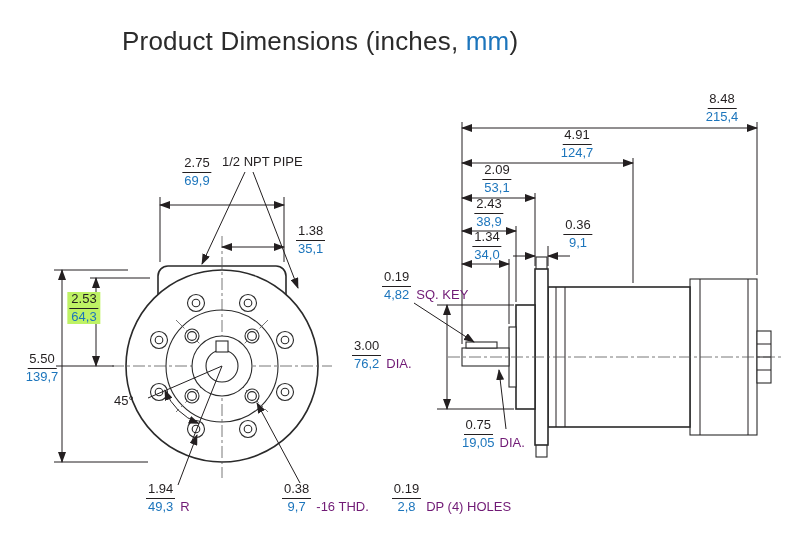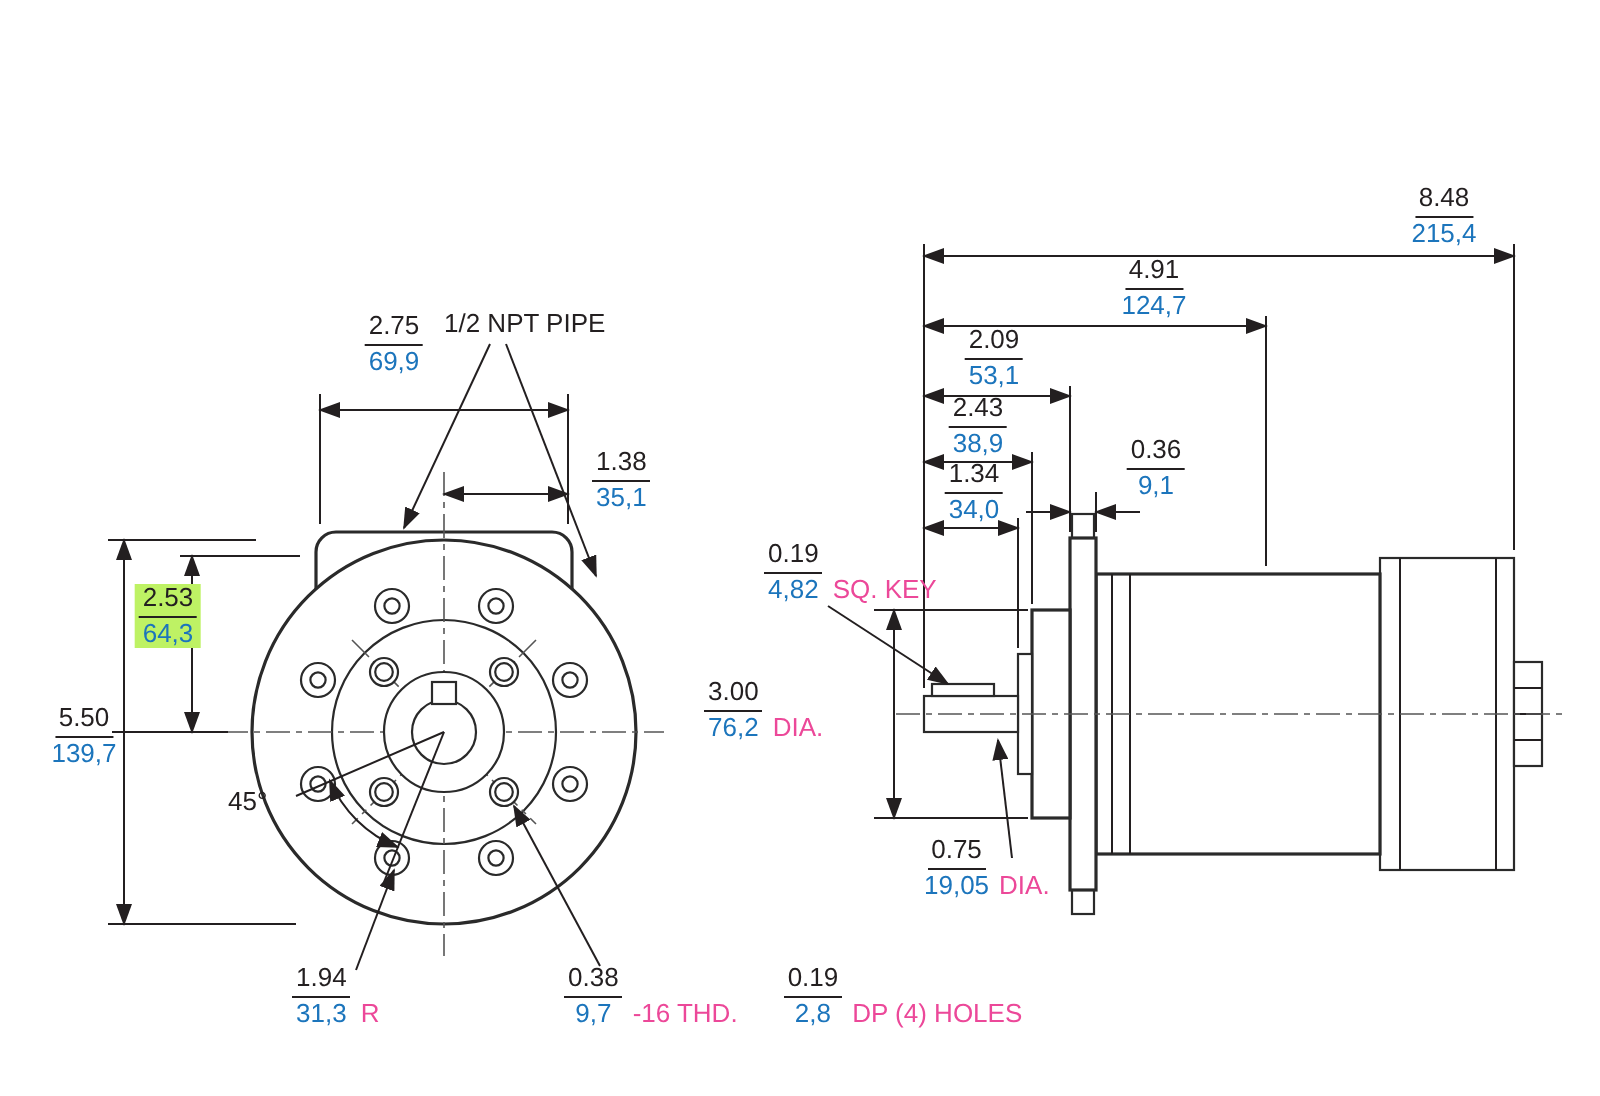--- a/index.html
+++ b/index.html
@@ -9,21 +9,21 @@
   .title .blue{color:#1c75bc;}
   svg.drawing{position:absolute;left:0;top:0;}
   
   .co{position:absolute;display:flex;align-items:flex-end;gap:5px;font-size:13px;
       line-height:1.12;white-space:nowrap;z-index:2;}
   .cx{transform:translateX(-50%);}
   .bg{background:#bef264;padding:0 2px;}
   .frac{display:inline-flex;flex-direction:column;align-items:center;}
   .fin{color:#231f20;border-bottom:1.4px solid #231f20;padding:0 2px 1px;}
   .fmm{color:#1c75bc;padding-top:1px;}
-  .sfx{color:#ec4899;}
+  .sfx{color:#701a75;}
   .gap{margin-left:18px;}
   
   .ol{fill:#fff;stroke:#2a2a2a;stroke-width:1.6;}
   .o2{fill:#fff;stroke:#2a2a2a;stroke-width:1.1;}
   .on{fill:none;stroke:#2a2a2a;stroke-width:1.1;}
   .dl{fill:none;stroke:#231f20;stroke-width:1;}
   .cl{fill:none;stroke:#555;stroke-width:.8;stroke-dasharray:12 3 3 3;}
 </style>
 </head>
 <body>
@@ -152,20 +152,23 @@
 
       <line class="dl" x1="437" y1="305" x2="514" y2="305"></line>
       <line class="dl" x1="437" y1="409" x2="514" y2="409"></line>
       <line class="dl" x1="447" y1="305" x2="447" y2="409" marker-start="url(#ar)" marker-end="url(#ar)"></line>
 
       <line class="dl" x1="414" y1="303" x2="474" y2="342" marker-end="url(#ar)"></line>
       <line class="dl" x1="506" y1="429" x2="499" y2="370" marker-end="url(#ar)"></line>
     </g>
   </svg>
 
+  <div class="title">
+    <span>Product Dimensions (inches, </span><span class="blue">mm</span><span>)</span>
+  </div>
 
   <div class="co" style="left:222px;top:155px">
     <span>1/2 NPT PIPE</span>
   </div>
 
   <div class="co cx" style="left:197px;top:156px">
     <span class="frac">
         <span class="fin">2.75</span>
         <span class="fmm">69,9</span>
       </span>
@@ -192,21 +195,21 @@
       </span>
   </div>
 
   <div class="co" style="left:114px;top:394px">
     <span>45°</span>
   </div>
 
   <div class="co" style="left:146px;top:482px">
     <span class="frac">
         <span class="fin">1.94</span>
-        <span class="fmm">31,3</span>
+        <span class="fmm">49,3</span>
       </span>
     <span class="sfx">R</span>
   </div>
 
   <div class="co" style="left:282px;top:482px">
     <span class="frac">
         <span class="fin">0.38</span>
         <span class="fmm">9,7</span>
       </span>
     <span class="sfx">-16 THD.</span>

